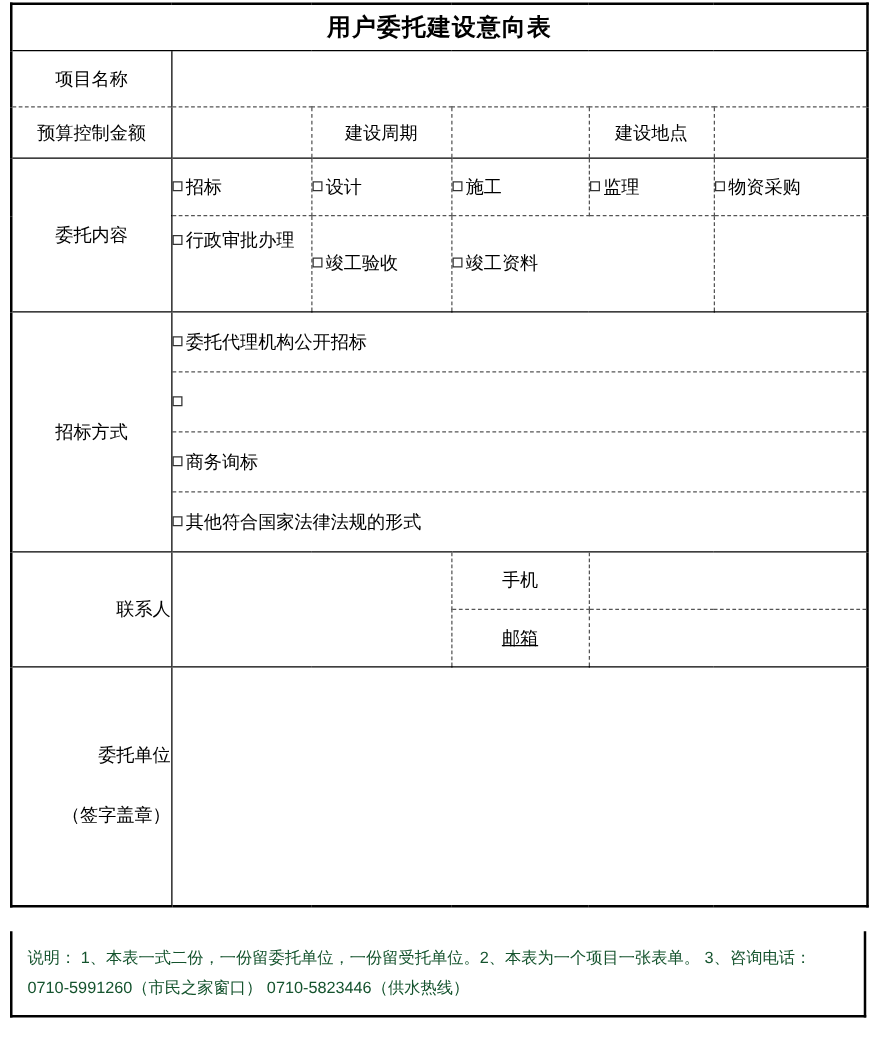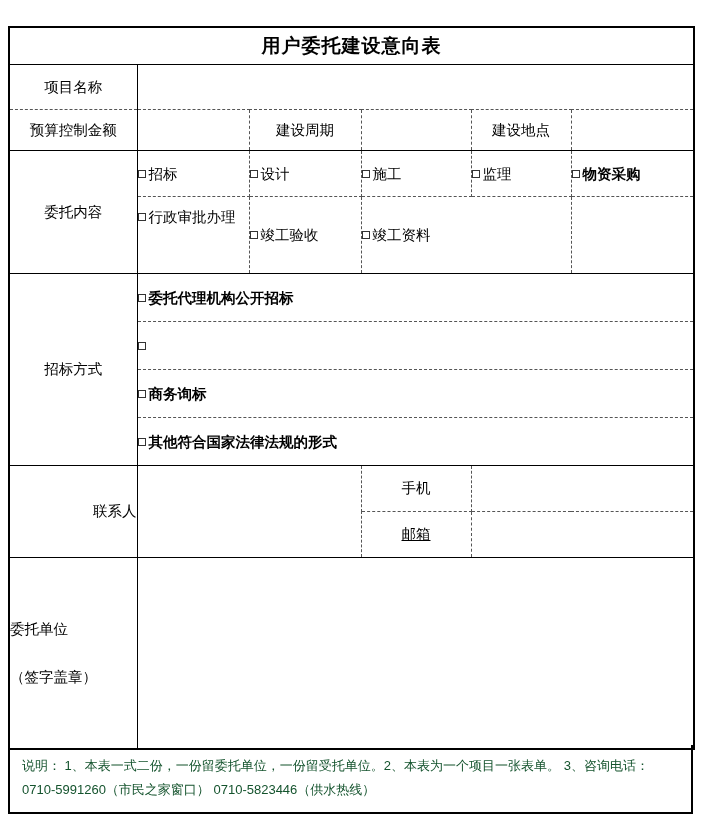--- a/index.html
+++ b/index.html
@@ -16,63 +16,62 @@
   }
   .page {
     width: 701px;
     height: 836px;
     position: relative;
     box-sizing: border-box;
   }
   .form-wrap {
     position: absolute;
     left: 8px;
-    top: 26px;
+    top: 2px;
     width: 685px;
   }
   table.form {
     width: 685px;
     border-collapse: collapse;
     table-layout: fixed;
   }
   table.form td {
     border: 1px dashed #555;
     vertical-align: middle;
     padding: 0;
   }
   .outer-top {
     border-top: 2px solid #000 !important;
   }
   .outer-left {
     border-left: 2px solid #000 !important;
   }
   .outer-right {
     border-right: 2px solid #000 !important;
-    font-weight: bold;
   }
   .outer-bottom {
     border-bottom: 2px solid #000 !important;
   }
   .solid-b { border-bottom: 1.5px solid #000 !important; }
   .solid-t { border-top: 1.5px solid #000 !important; }
   .solid-r { border-right: 1.5px solid #000 !important; }
 
   .title-cell {
     text-align: center;
     font-size: 19px;
     font-weight: bold;
     height: 36px;
     letter-spacing: 1px;
   }
   .lbl {
     text-align: center;
     font-size: 14.5px;
   }
   .lbl-2 {
-    text-align: left;
+    text-align: right;
     font-size: 14.5px;
     line-height: 26px;
   }
   .cellpad {
     padding-left: 10px;
     font-size: 14.5px;
   }
   .chk {
     font-size: 14.5px;
     padding-left: 10px;

